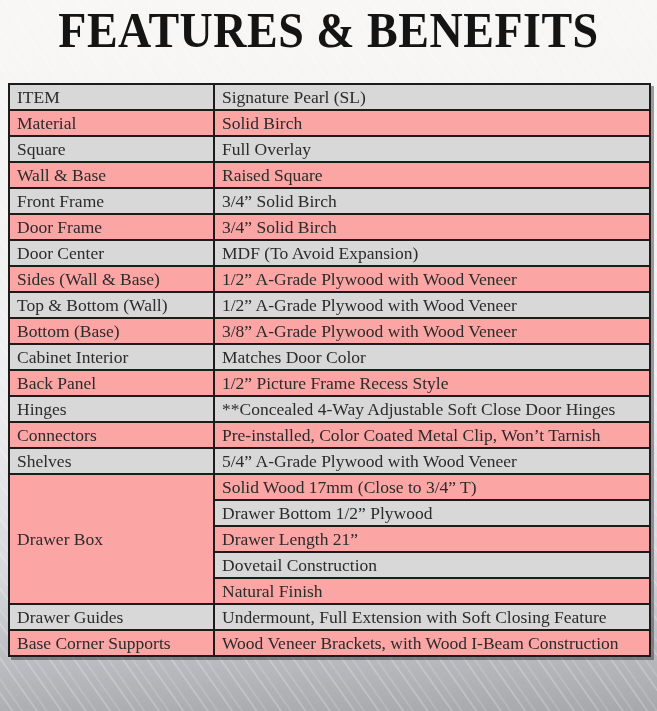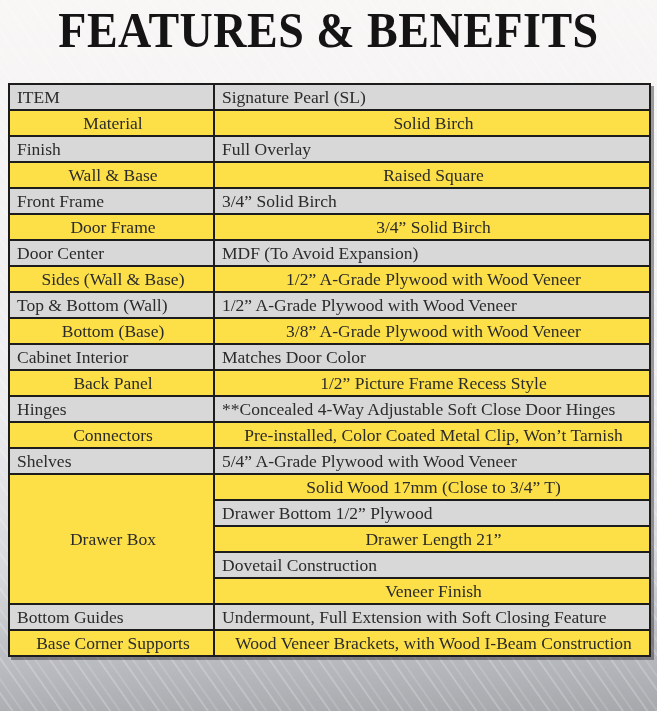--- a/index.html
+++ b/index.html
@@ -52,21 +52,21 @@
     padding: 0 4px 0 7px;
     font-family: "Liberation Serif", serif;
     font-size: 17.5px;
     line-height: 1.05;
     color: #2b2b2b;
     overflow: hidden;
     white-space: nowrap;
     vertical-align: middle;
   }
   td.shade-gray  { background: #d8d8d8; }
-  td.shade-white { background: #fde047; text-align: center; }
+  td.shade-white { background: #fca5a5; }
   col.c1 { width: 205px; }
   col.c2 { width: 436px; }
 </style>
 </head>
 <body>
 
 <div class="texture"></div>
 
 <h1 class="page-title">FEATURES &amp; BENEFITS</h1>
 
@@ -78,21 +78,21 @@
   <tbody>
     <tr>
       <td class="shade-gray">ITEM</td>
       <td class="shade-gray">Signature Pearl (SL)</td>
     </tr>
     <tr>
       <td class="shade-white">Material</td>
       <td class="shade-white">Solid Birch</td>
     </tr>
     <tr>
-      <td class="shade-gray">Finish</td>
+      <td class="shade-gray">Square</td>
       <td class="shade-gray">Full Overlay</td>
     </tr>
     <tr>
       <td class="shade-white">Wall &amp; Base</td>
       <td class="shade-white">Raised Square</td>
     </tr>
     <tr>
       <td class="shade-gray">Front Frame</td>
       <td class="shade-gray">3/4” Solid Birch</td>
     </tr>
@@ -144,25 +144,25 @@
     <tr>
       <td class="shade-gray">Drawer Bottom 1/2” Plywood</td>
     </tr>
     <tr>
       <td class="shade-white">Drawer Length 21”</td>
     </tr>
     <tr>
       <td class="shade-gray">Dovetail Construction</td>
     </tr>
     <tr>
-      <td class="shade-white">Veneer Finish</td>
+      <td class="shade-white">Natural Finish</td>
     </tr>
 
     <tr>
-      <td class="shade-gray">Bottom Guides</td>
+      <td class="shade-gray">Drawer Guides</td>
       <td class="shade-gray">Undermount, Full Extension with Soft Closing Feature</td>
     </tr>
     <tr>
       <td class="shade-white">Base Corner Supports</td>
       <td class="shade-white">Wood Veneer Brackets, with Wood I-Beam Construction</td>
     </tr>
   </tbody>
 </table>
 
 </body></html>

